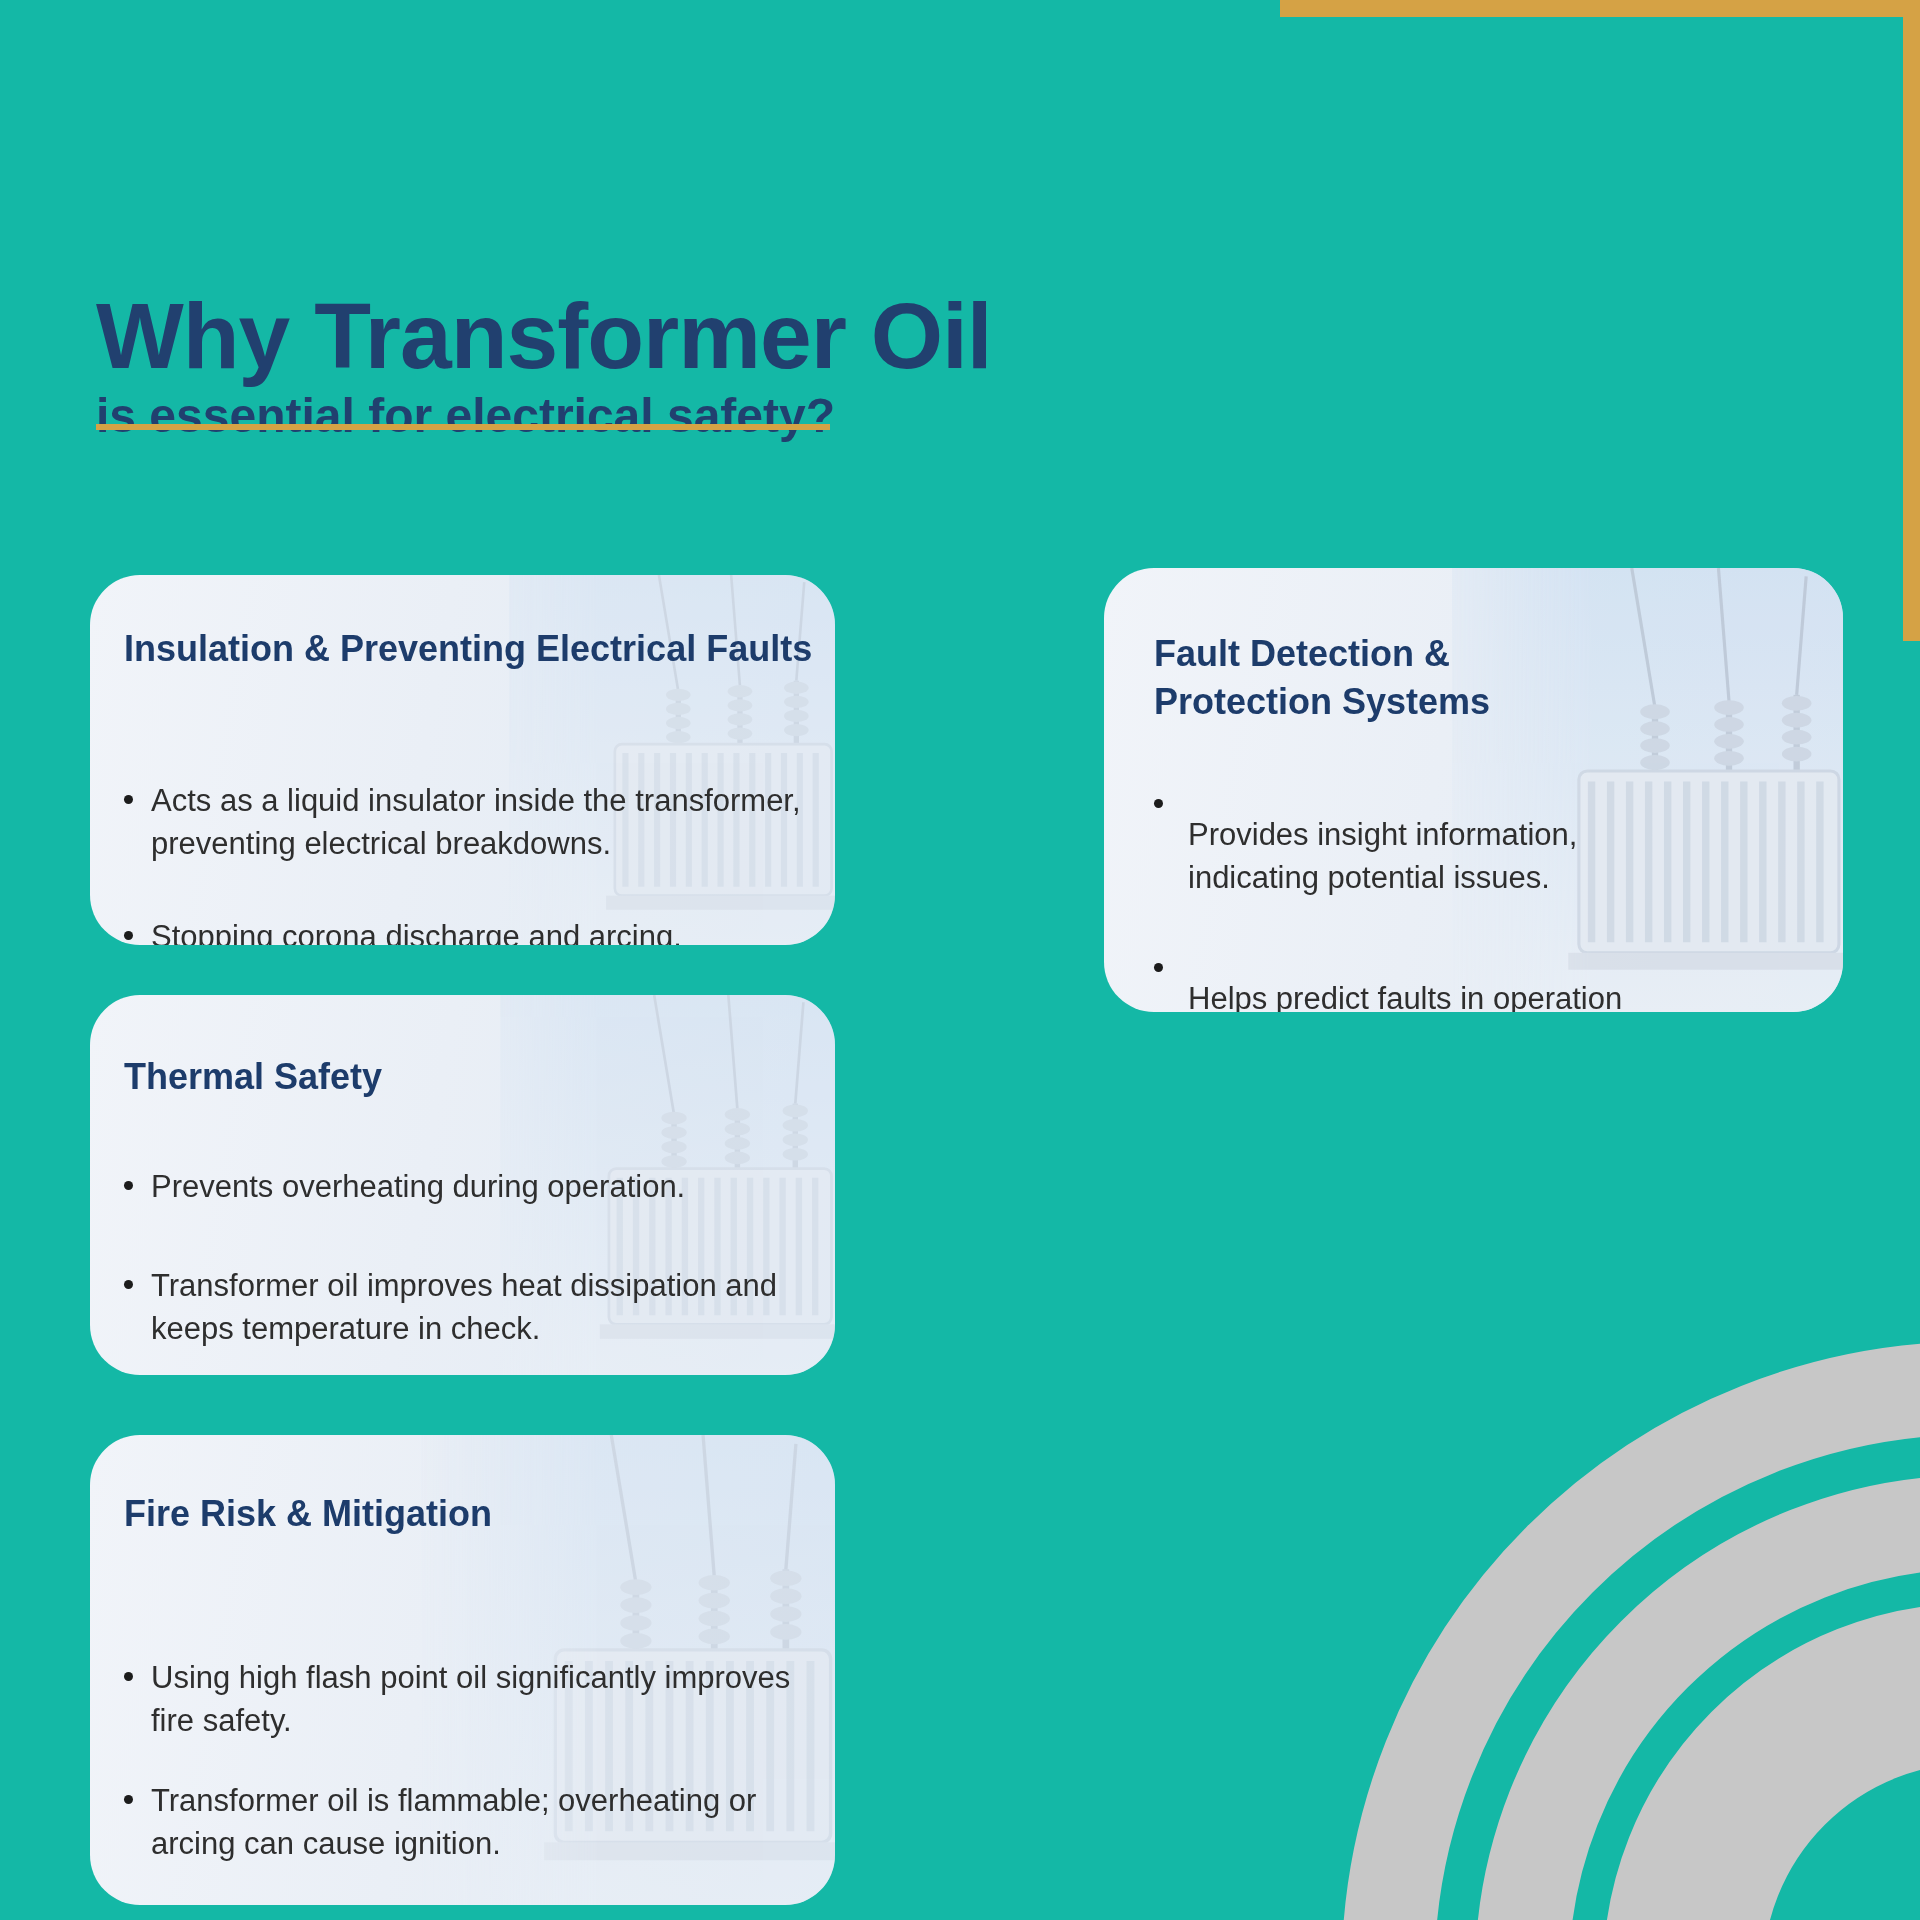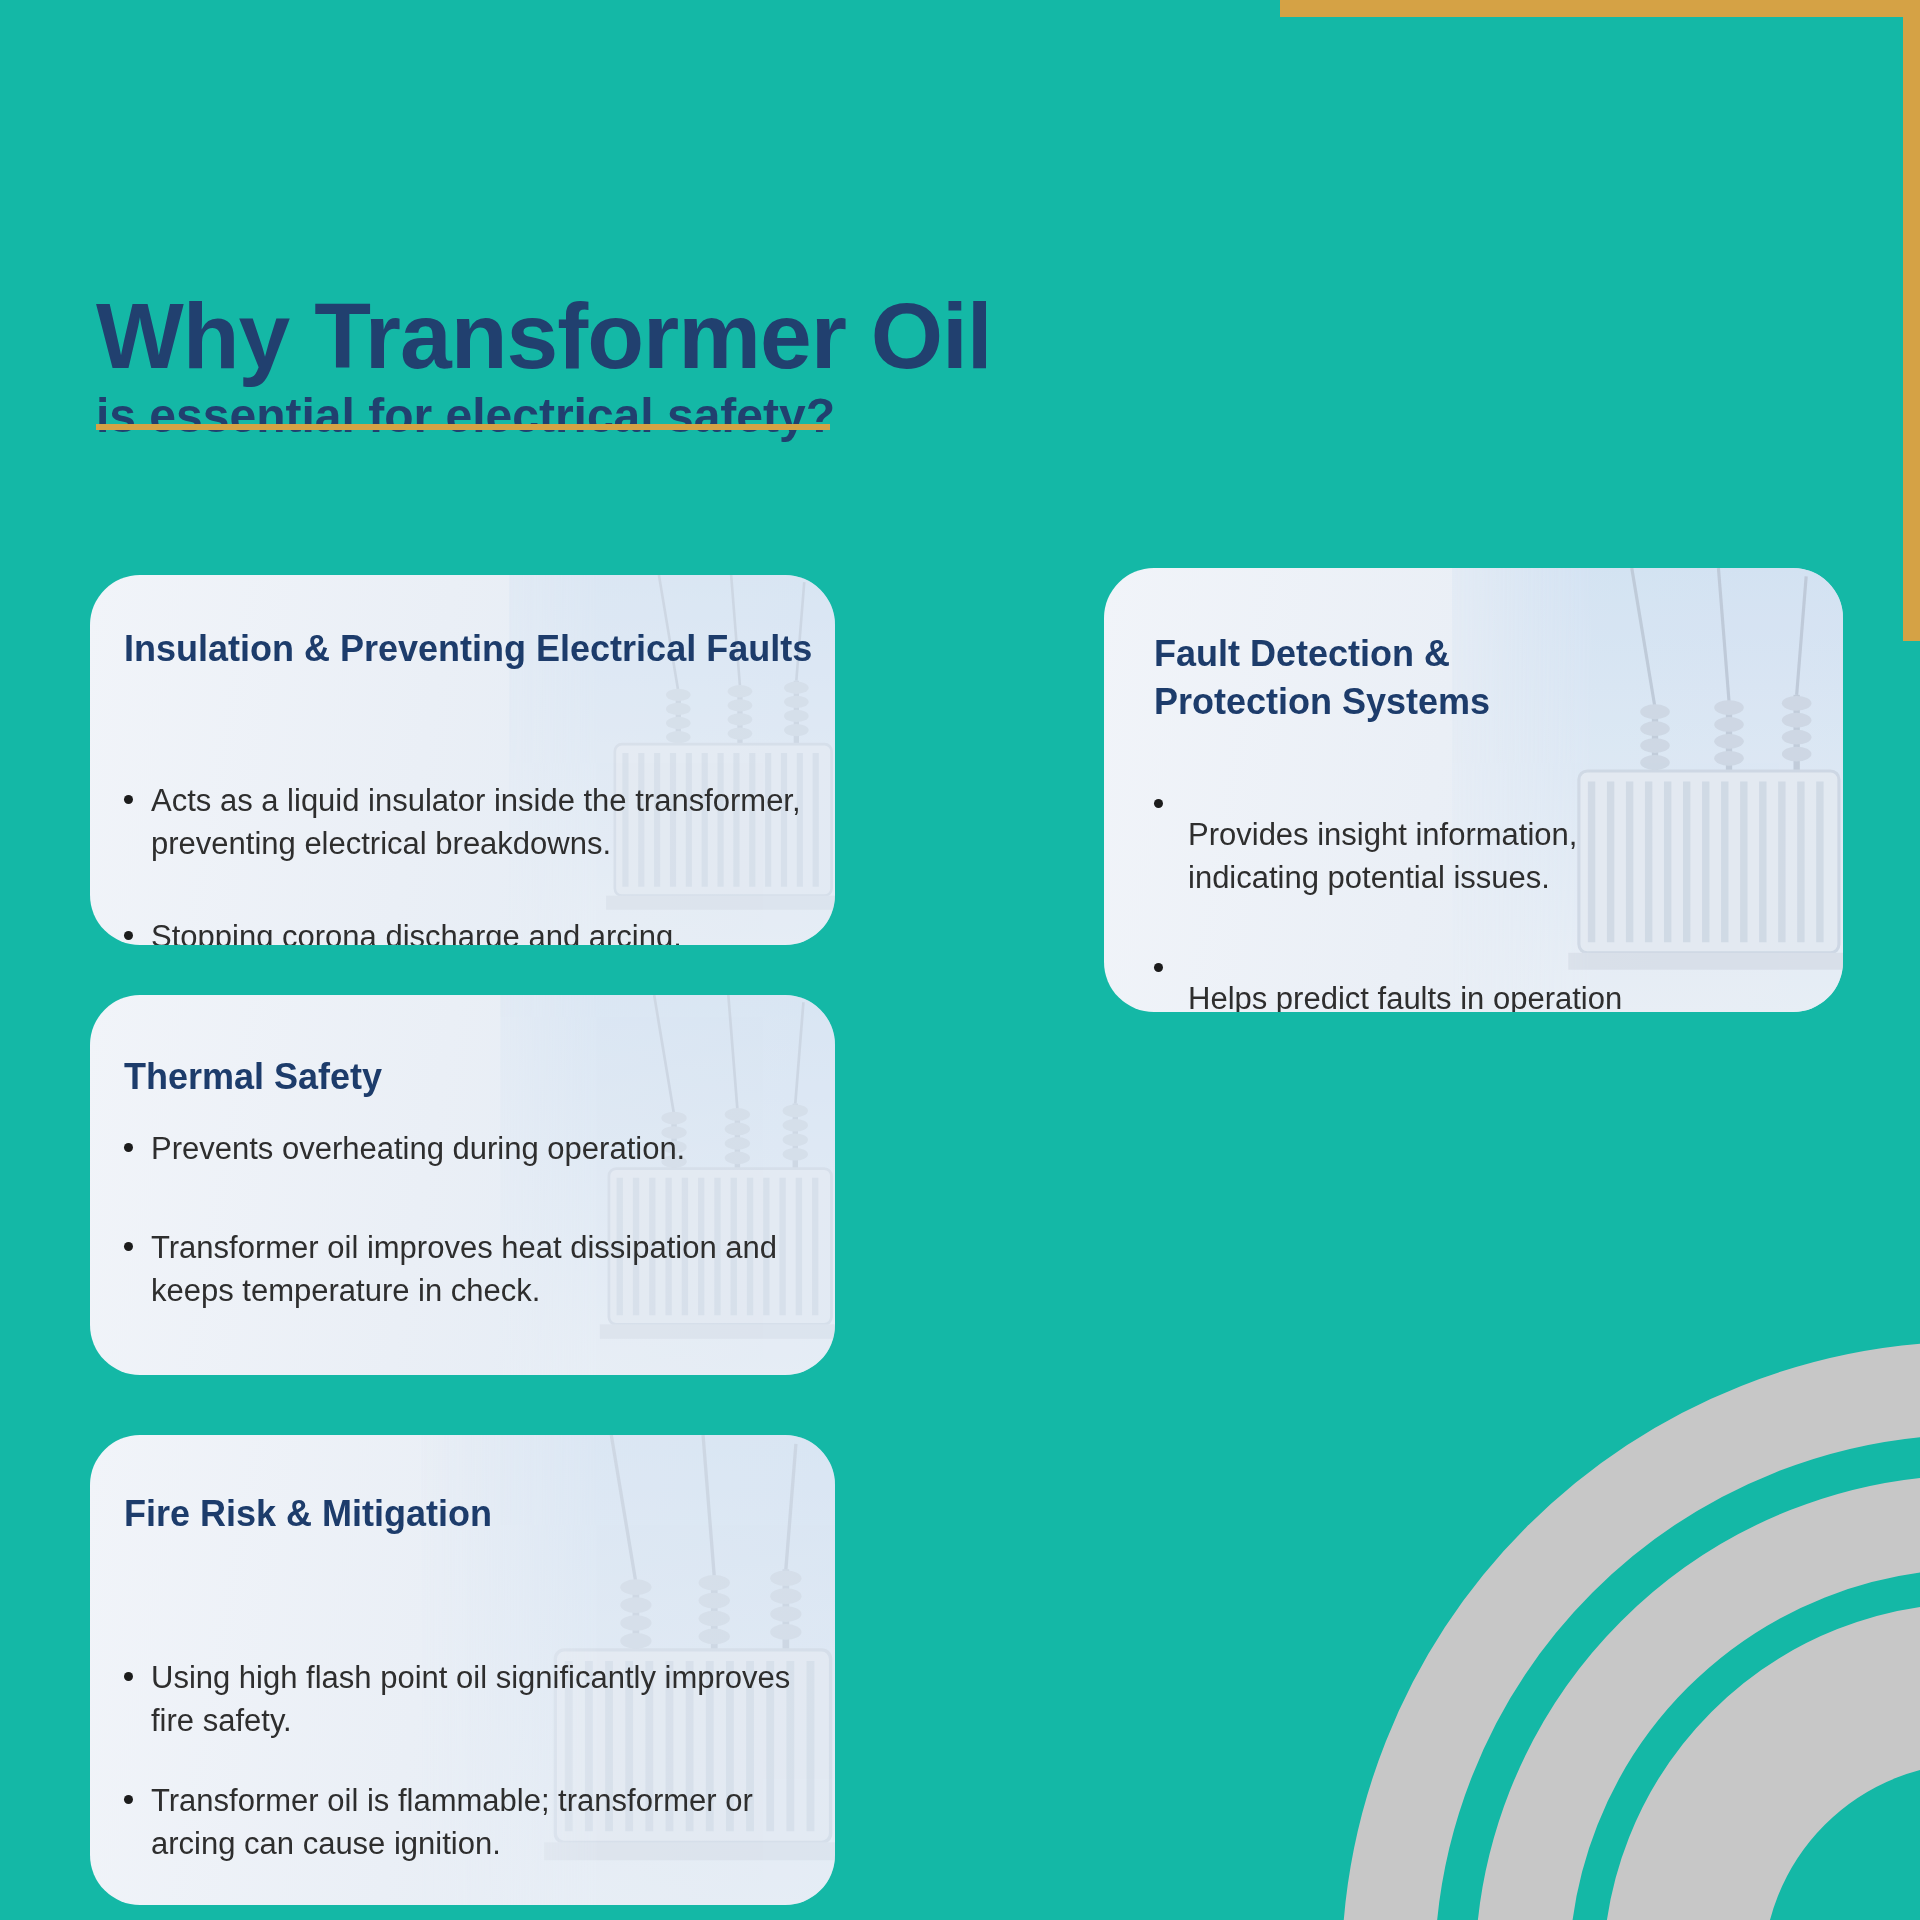--- a/index.html
+++ b/index.html
@@ -63,21 +63,21 @@
     color:#2e2e2e; font-size:31px; line-height:43px;
   }
 
   .card.c1 { left:90px;  top:575px;  width:745px; height:370px; padding:50px 20px 0 34px; }
   .card.c1 h3 { margin-bottom:106px; }
   .card.c1 .bullets { gap:50px; }
   .card.c1 .dot { margin-right:18px; }
   .card.c1 .txt { width:665px; }
 
   .card.c2 { left:90px;  top:995px;  width:745px; height:380px; padding:58px 20px 0 34px; }
-  .card.c2 h3 { margin-bottom:26px; }
+  .card.c2 h3 { margin-bottom:64px; }
   .card.c2 .bullets { gap:56px; }
   .card.c2 .dot { margin-right:18px; }
   .card.c2 .txt { width:665px; }
 
   .card.c3 { left:90px;  top:1435px; width:745px; height:470px; padding:55px 20px 0 34px; }
   .card.c3 h3 { margin-bottom:118px; }
   .card.c3 .bullets { gap:37px; }
   .card.c3 .dot { margin-right:18px; }
   .card.c3 .txt { width:665px; }
 
@@ -208,21 +208,21 @@
         <use href="#tx"></use>
       </svg>
     <h3>Fire Risk &amp; Mitigation</h3>
     <ul class="bullets">
       <li class="bullet">
         <span class="dot"></span>
         <span class="txt">Using high flash point oil significantly improves fire safety.</span>
       </li>
       <li class="bullet">
         <span class="dot"></span>
-        <span class="txt">Transformer oil is flammable; transformer or arcing can cause ignition.</span>
+        <span class="txt">Transformer oil is flammable; overheating or arcing can cause ignition.</span>
       </li>
     </ul>
   </section>
 
   <svg class="arcs" viewBox="0 0 860 860">
     <g fill="none" stroke="#c7c7c7">
       <circle cx="914" cy="914" r="586" stroke-width="93"></circle>
       <circle cx="914" cy="914" r="452" stroke-width="94"></circle>
       <circle cx="914" cy="914" r="291" stroke-width="160"></circle>
     </g>

